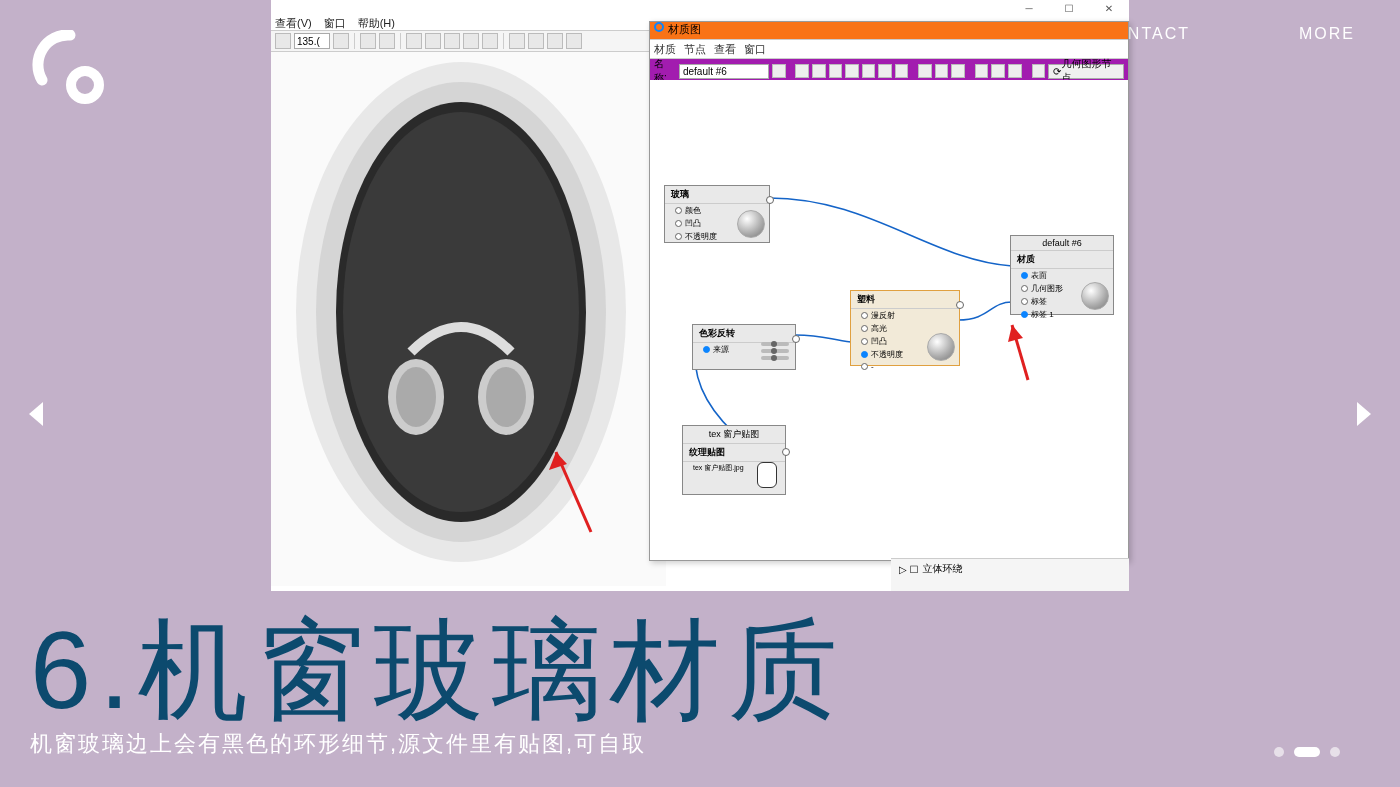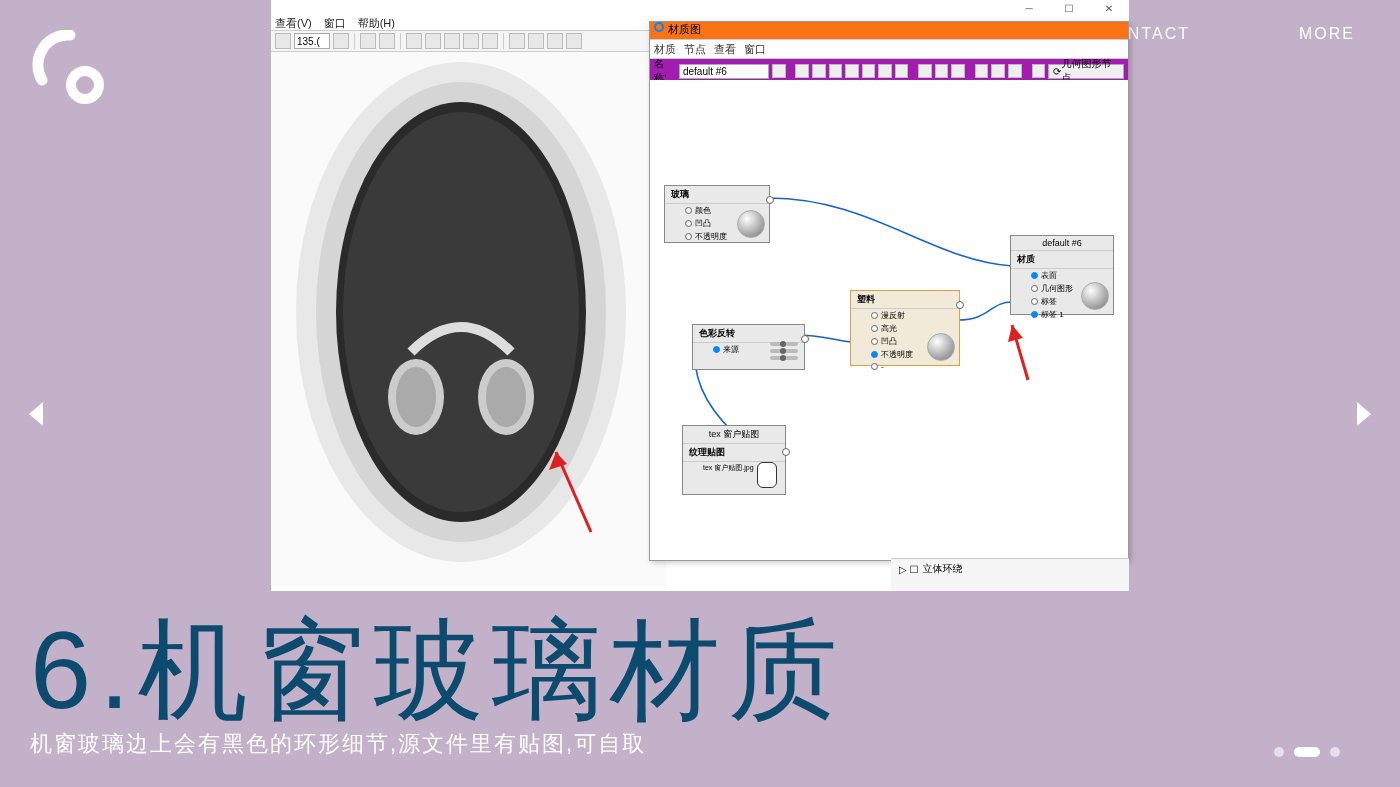--- a/index.html
+++ b/index.html
@@ -35,21 +35,21 @@
 .float-menu span { cursor: pointer; }
 .float-bar { height: 26px; border-top: 1px solid #ccc; border-bottom: 1px solid #ccc; background: #a21caf; display: flex; align-items: center; gap: 3px; padding: 0 4px; font-size: 10px; }
 .float-bar input { height: 15px; width: 90px; border: 1px solid #aaa; font-size: 10px; padding: 0 3px; }
 .fbicon { width: 14px; height: 14px; background: #eee; border: 1px solid #bbb; cursor: pointer; }
 .geobtn { height: 15px; border: 1px solid #aaa; background: #f0f0f0; font-size: 10px; padding: 0 4px; cursor: pointer; display: flex; align-items: center; }
 .canvas { position: absolute; top: 58px; left: 0; right: 0; bottom: 0; background: #fff; }
 
 .node { position: absolute; background: #e9e9e9; border: 1px solid #888; border-radius: 0; font-size: 9px; }
 .node.sel { border: 1px solid #e0a040; background: #f2ead8; }
 .node-hdr { font-weight: bold; padding: 2px 6px; border-bottom: 1px solid #ccc; font-size: 9px; white-space: nowrap; }
-.node-row { display: flex; align-items: center; gap: 3px; padding: 1px 20px; font-size: 8px; white-space: nowrap; }
+.node-row { display: flex; align-items: center; gap: 3px; padding: 1px 10px; font-size: 8px; white-space: nowrap; }
 .port { width: 7px; height: 7px; border-radius: 50%; border: 1px solid #666; background: white; flex-shrink: 0; }
 .port.filled { background: #0a84ff; border-color: #0a84ff; }
 .preview { width: 28px; height: 28px; background: radial-gradient(circle at 35% 30%, #fff, #aaa 60%, #777); border-radius: 50%; border: 1px solid #aaa; position: absolute; right: 4px; bottom: 4px; }
 .sliders { position: absolute; right: 6px; top: 14px; }
 .sliders .s { width: 28px; height: 4px; background: #bbb; margin: 3px 0; border-radius: 2px; position: relative; }
 .sliders .s::after { content: ''; width: 6px; height: 6px; background: #666; border-radius: 50%; position: absolute; top: -1px; left: 10px; }
 .thumb { width: 20px; height: 26px; background: white; border: 1px solid #333; border-radius: 6px; position: absolute; right: 8px; bottom: 6px; }
 .tree { position: absolute; left: 620px; top: 558px; width: 238px; height: 33px; background: #f5f5f5; border-top: 1px solid #ccc; font-size: 10px; padding: 2px 8px; }
 .tree-row { display: flex; align-items: center; gap: 4px; padding: 1px 0; }
 .outport { position: absolute; width: 8px; height: 8px; border-radius: 50%; border: 1px solid #666; background: #fff; }
@@ -198,21 +198,21 @@
             <span>凹凸</span>
           </div>
         <div class="node-row">
             <div class="port"></div>
             <span>不透明度</span>
           </div>
         <div class="preview"></div>
         <div class="outport" style="right:-5px;top:10px"></div>
       </div>
 
-      <div class="node" style="left:42px;top:244px;width:113px;height:46px">
+      <div class="node" style="left:42px;top:244px;width:104px;height:46px">
         <div class="node-hdr">色彩反转</div>
         <div class="node-row">
             <div class="port filled"></div>
             <span>来源</span>
           </div>
         <div class="sliders">
             <div class="s"></div>
             <div class="s"></div>
             <div class="s"></div>
           </div>

